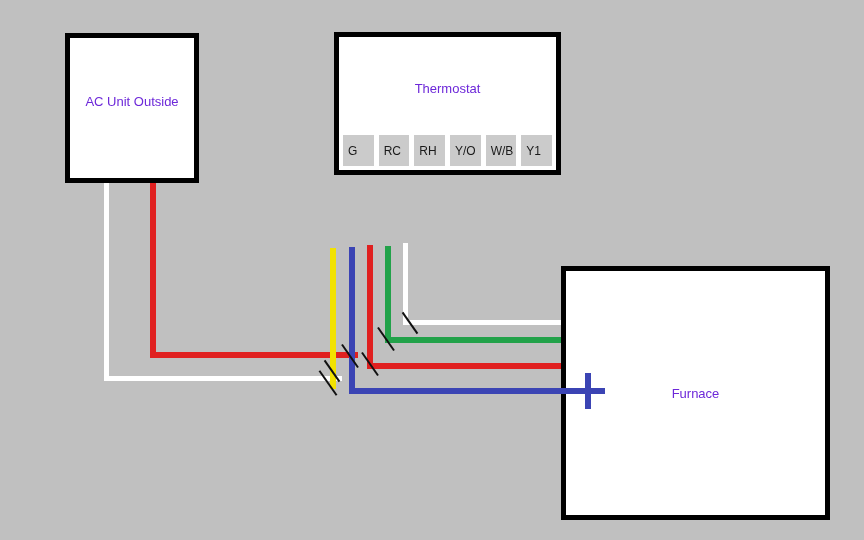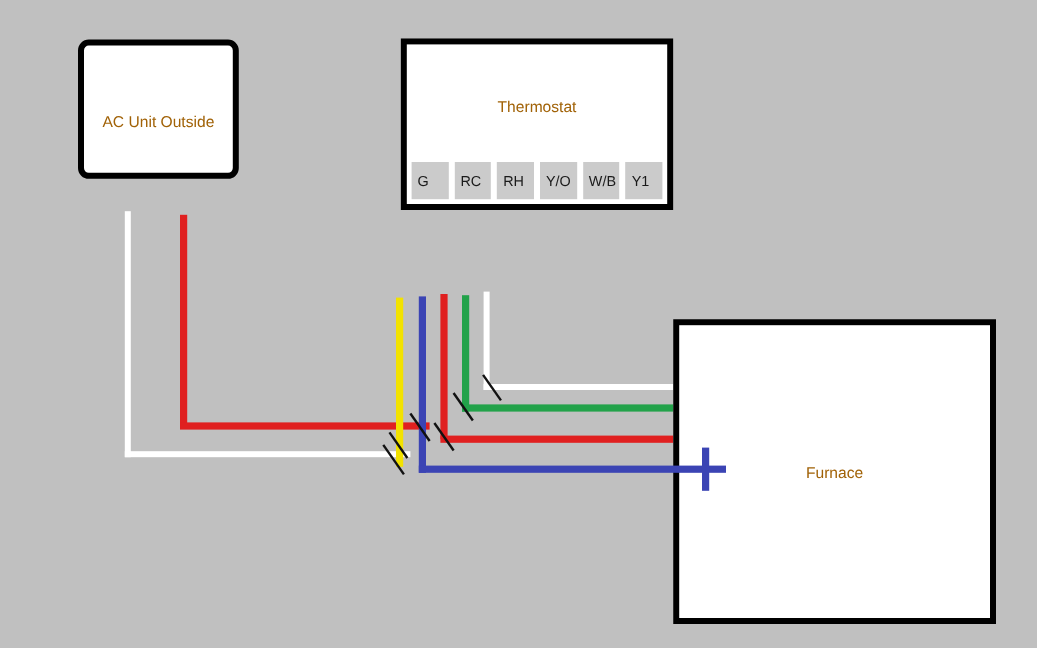--- a/index.html
+++ b/index.html
@@ -27,32 +27,31 @@
     background: #ffffff;
     border: 5px solid #000000;
     box-sizing: border-box;
     z-index: 5;
   }
   .box-label {
     position: absolute;
     left: 0;
     right: 0;
     text-align: center;
-    color: #a16207;
+    color: #6d28d9;
     font-size: 13px;
     font-family: "Liberation Sans", sans-serif;
     white-space: nowrap;
   }
   
   #ac-unit {
     left: 65px;
     top: 33px;
     width: 134px;
-    height: 116px;
-    border-radius: 9px;
+    height: 150px;
   }
   #ac-unit .box-label { top: 56px; }
 
   
   #thermostat {
     left: 334px;
     top: 32px;
     width: 227px;
     height: 143px;
     padding: 0;

